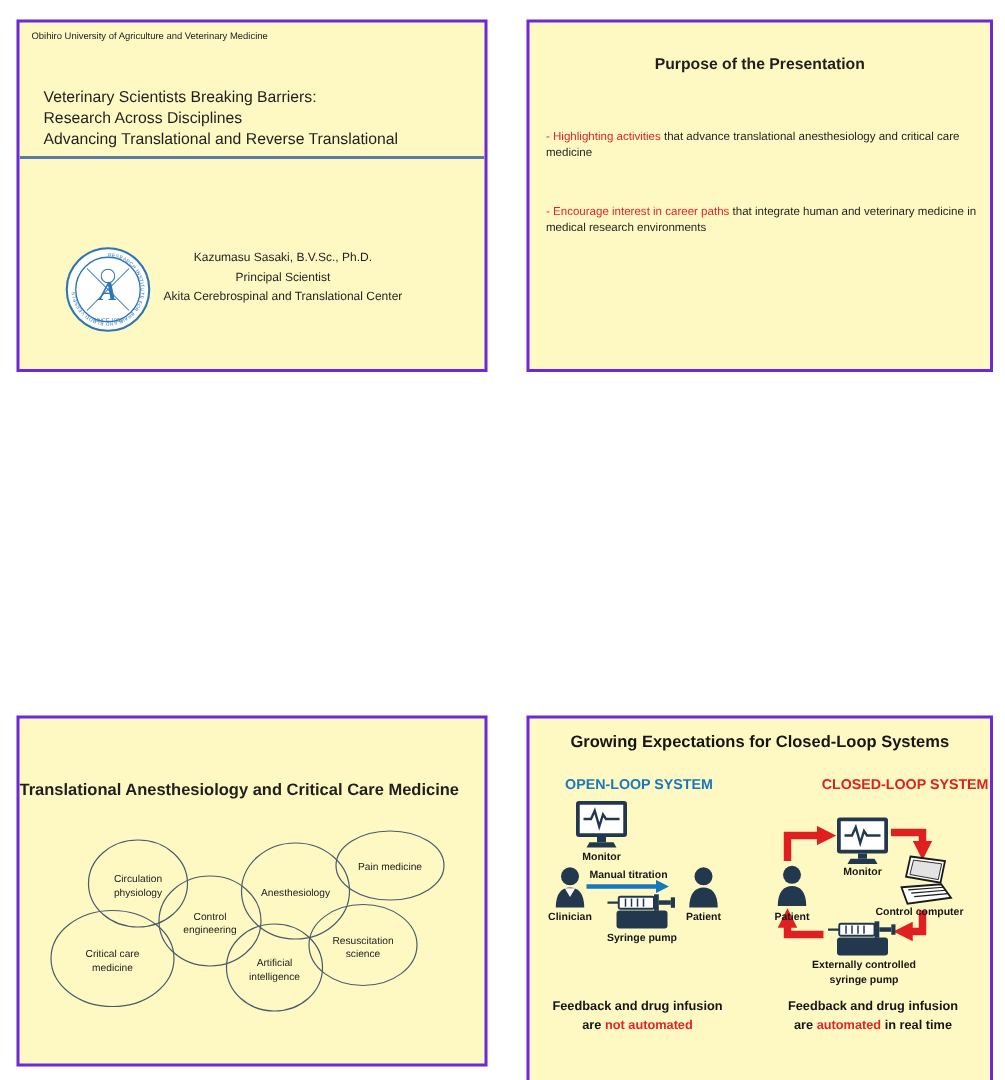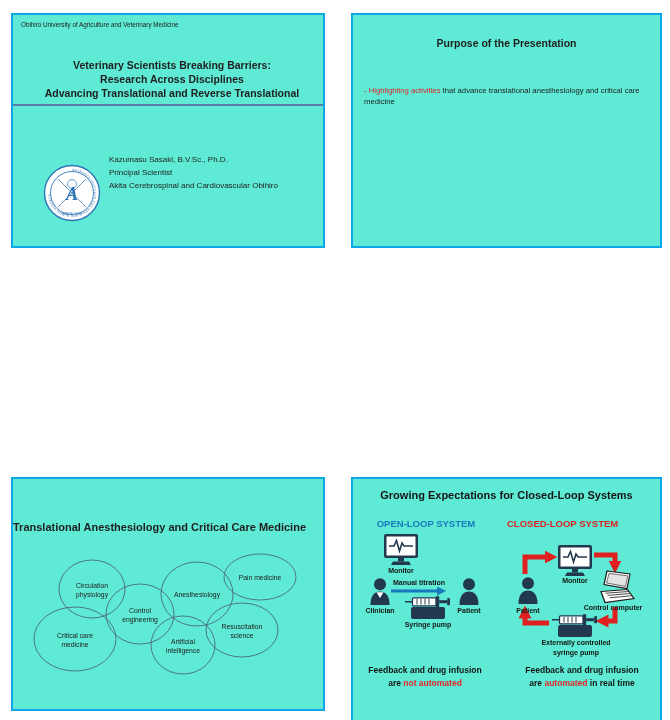--- a/index.html
+++ b/index.html
@@ -2,36 +2,36 @@
 <html><head>
 <meta charset="utf-8">
 <style>
   html,body{margin:0;padding:0;}
   body{
     width:670px;height:720px;position:relative;background:#ffffff;
     font-family:"Liberation Sans", sans-serif;color:#1a1a1a;
     -webkit-font-smoothing:antialiased;
   }
   .slide{
-    position:absolute;background:#5eead4;border:2px solid #0ea5e9;
+    position:absolute;background:#fef9c3;border:2px solid #6d28d9;
     box-sizing:border-box;overflow:hidden;
   }
   #slide1{left:11px;top:13px;width:314px;height:235px;}
   #slide2{left:351px;top:13px;width:311px;height:235px;}
   #slide3{left:11px;top:477px;width:314px;height:234px;}
   #slide4{left:351px;top:477px;width:311px;height:293px;}
 
   
   .s1-header{position:absolute;left:8px;top:6px;font-size:6.3px;color:#222;}
-  .s1-title{position:absolute;left:4px;top:43px;width:100%;text-align:center;
-    font-weight:bold;font-size:10.5px;line-height:14px;color:#1f1f1f;}
+  .s1-title{position:absolute;left:16px;top:43px;width:100%;
+    font-weight:normal;font-size:10.5px;line-height:14px;color:#1f1f1f;}
   .s1-divider{position:absolute;left:0;top:89px;width:100%;height:0;
     border-top:2px solid #5b7aa9;}
   .s1-logo{position:absolute;left:28px;top:147px;}
-  .s1-author{position:absolute;left:96px;top:138px;font-size:8px;line-height:13px;color:#1f1f1f;}
+  .s1-author{position:absolute;left:96px;top:150px;font-size:8px;line-height:13px;color:#1f1f1f;text-align:center;}
 
   
   .s2-title{position:absolute;left:0;top:22px;width:100%;text-align:center;
     font-weight:bold;font-size:10.5px;color:#1f1f1f;}
   .s2-bullets{position:absolute;left:11px;top:70px;width:296px;
     font-size:7.7px;line-height:11px;color:#1f1f1f;}
   .s2-bullets .bullet{margin-bottom:28px;}
   .red-text{color:#e32528;}
 
   
@@ -40,21 +40,21 @@
   .s3-venn{position:absolute;left:0;top:60px;}
   .venn-ellipse{fill:none;stroke:#4a5a6e;stroke-width:0.8;}
   .venn-label{font-size:6.8px;fill:#222;text-anchor:middle;
     font-family:"Liberation Sans", sans-serif;}
 
   
   .s4-title{position:absolute;left:0;top:10px;width:100%;text-align:center;
     font-weight:bold;font-size:11px;color:#151515;}
   .s4-open-heading{position:absolute;left:6px;top:39px;width:134px;text-align:center;
     font-weight:bold;font-size:9.5px;color:#1878be;}
-  .s4-closed-heading{position:absolute;left:154px;top:39px;width:152px;text-align:left;
+  .s4-closed-heading{position:absolute;left:154px;top:39px;width:152px;text-align:right;
     font-weight:bold;font-size:9.5px;color:#e01f1f;}
   .s4-diagram{position:absolute;left:0;top:50px;}
   .diag-label{font-size:7px;font-weight:bold;fill:#151515;text-anchor:middle;
     font-family:"Liberation Sans", sans-serif;}
   .s4-caption{position:absolute;top:185px;text-align:center;font-weight:bold;
     font-size:8.5px;line-height:13px;color:#151515;}
   .s4-caption.open{left:4px;width:136px;}
   .s4-caption.closed{left:150px;width:158px;}
 
   .navy{fill:#22384f;}
@@ -131,28 +131,29 @@
     <line x1="17" y1="17" x2="45" y2="45" stroke="#2e75b6" stroke-width="0.7"></line>
     <line x1="45" y1="17" x2="17" y2="45" stroke="#2e75b6" stroke-width="0.7"></line>
     <circle cx="31" cy="22" r="4.5" fill="#ffffff" stroke="#2e75b6" stroke-width="0.7"></circle>
     <text x="31" y="38" text-anchor="middle" font-size="18" fill="#2e75b6" font-family="Liberation Serif, serif" font-style="italic" font-weight="bold">A</text>
     <text x="31" y="52.5" text-anchor="middle" font-size="3.6" fill="#2e75b6" font-family="Liberation Sans, sans-serif">SINCE 1959</text>
   </svg>
 
   <div class="s1-author">
     <div>Kazumasu Sasaki, B.V.Sc., Ph.D.</div>
     <div>Principal Scientist</div>
-    <div>Akita Cerebrospinal and Cardiovascular Obihiro</div>
+    <div>Akita Cerebrospinal and Translational Center</div>
   </div>
 </div>
 
 <div class="slide" id="slide2">
   <div class="s2-title">Purpose of the Presentation</div>
   <div class="s2-bullets">
     <div class="bullet"><span></span><span class="red-text">- Highlighting activities</span><span> that advance translational anesthesiology and critical care medicine</span></div>
+    <div class="bullet"><span></span><span class="red-text">- Encourage interest in career paths</span><span> that integrate human and veterinary medicine in medical research environments</span></div>
   </div>
 </div>
 
 <div class="slide" id="slide3">
   <div class="s3-title">Translational Anesthesiology and Critical Care Medicine</div>
   <svg class="s3-venn" width="314" height="150" viewBox="0 0 314 150">
     <ellipse cx="79" cy="50" rx="33" ry="29" class="venn-ellipse"></ellipse>
     <ellipse cx="127" cy="75" rx="34" ry="30" class="venn-ellipse"></ellipse>
     <ellipse cx="184" cy="55" rx="36" ry="32" class="venn-ellipse"></ellipse>
     <ellipse cx="247" cy="38" rx="36" ry="23" class="venn-ellipse"></ellipse>

